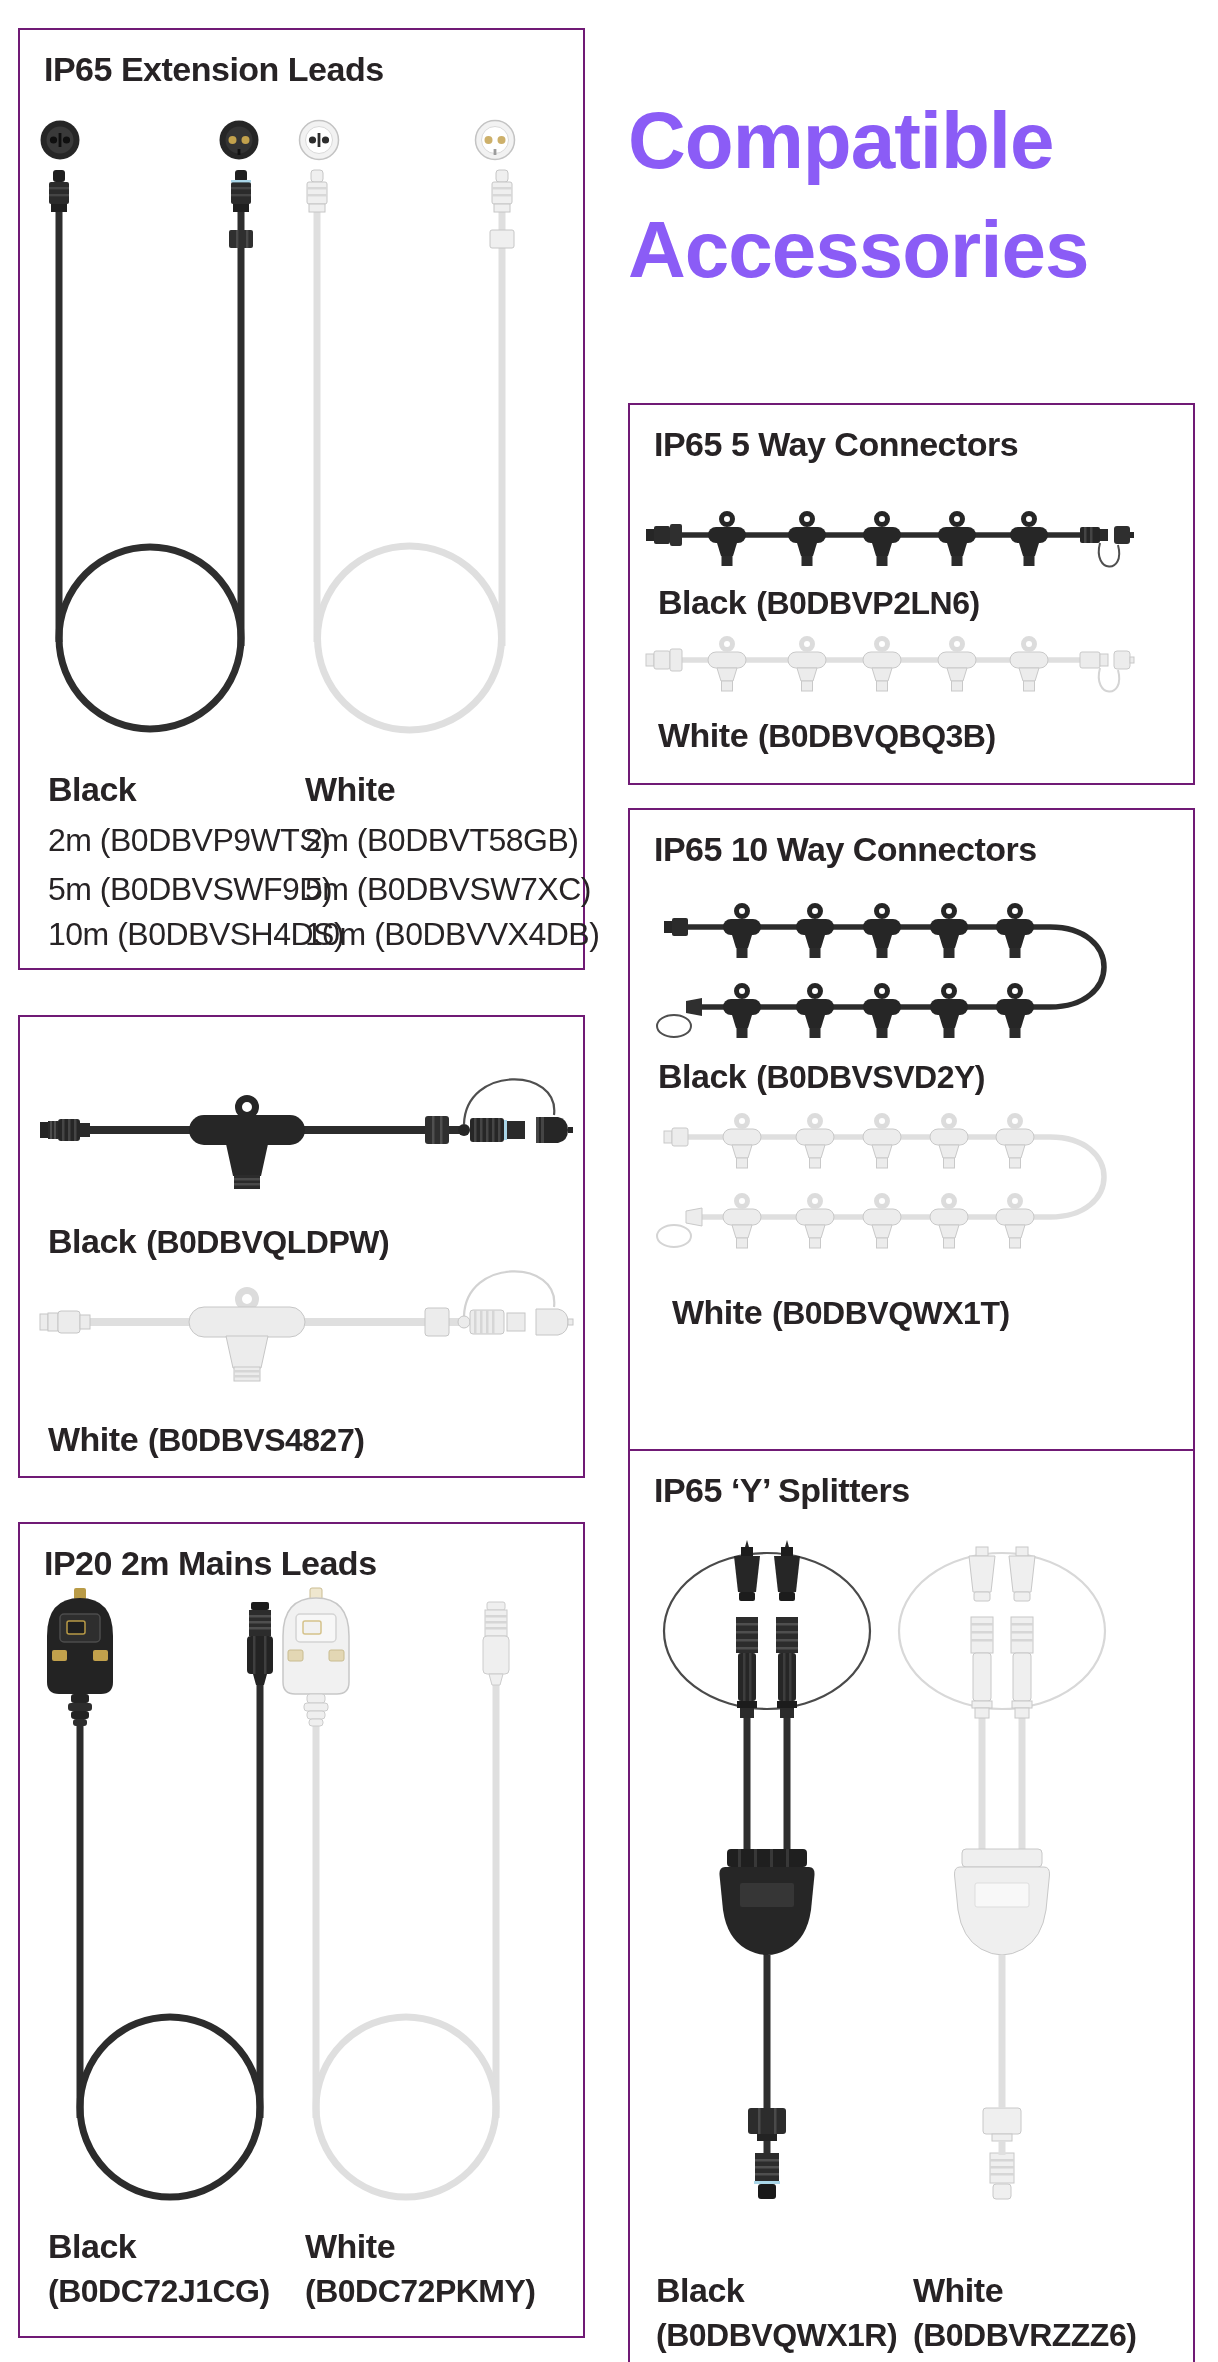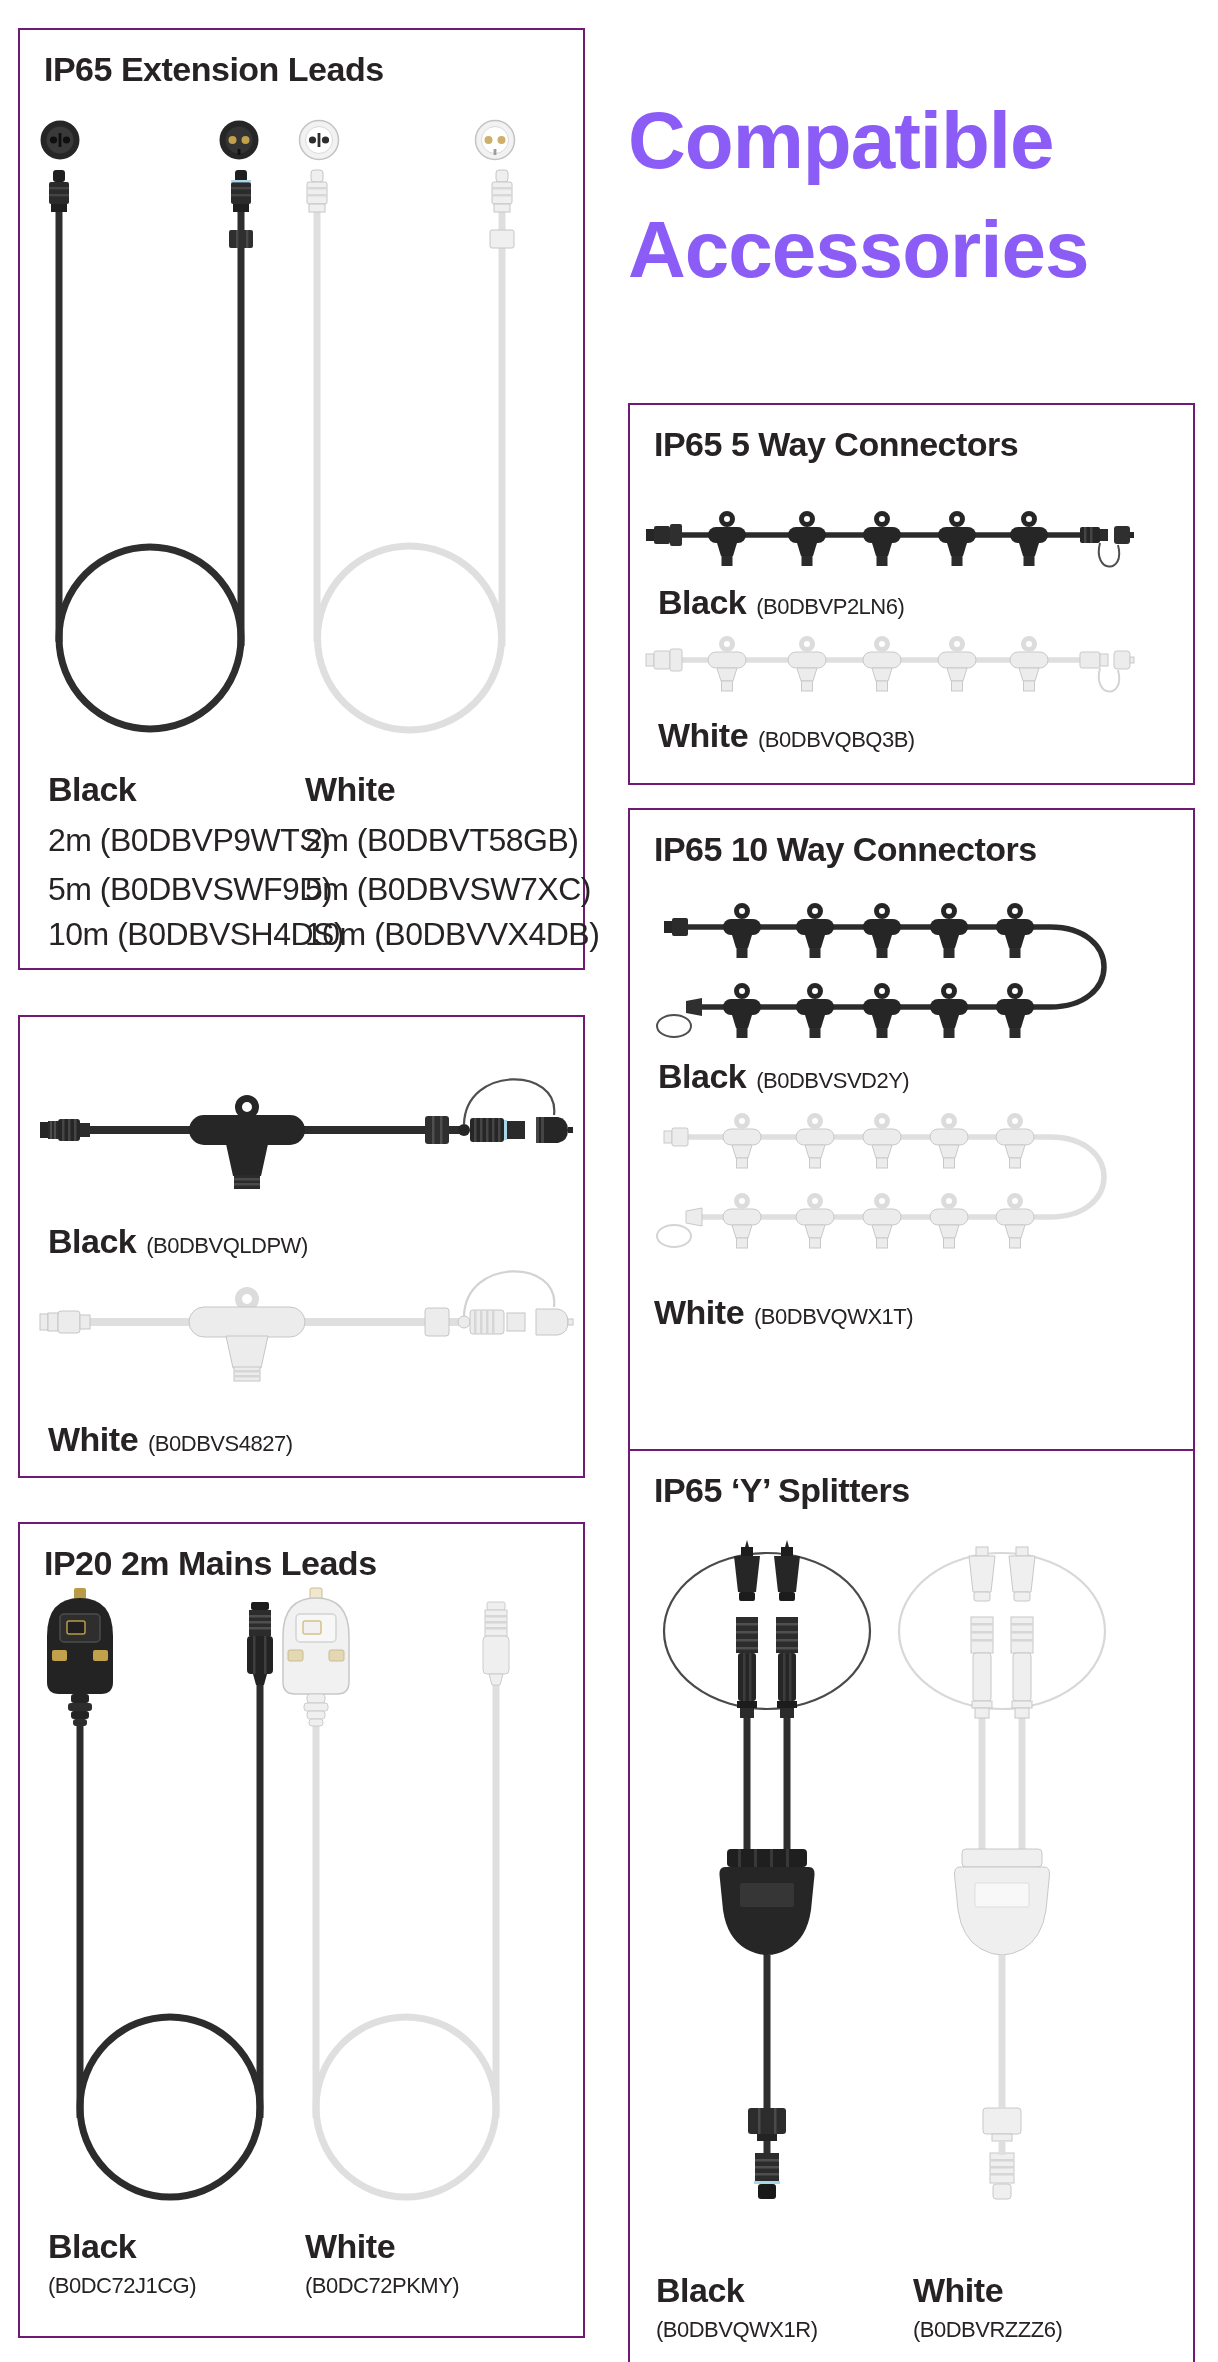--- a/index.html
+++ b/index.html
@@ -10,21 +10,21 @@
   .box-ext{left:18px;top:28px;width:567px;height:942px;}
   .box-t{left:18px;top:1015px;width:567px;height:463px;}
   .box-mains{left:18px;top:1522px;width:567px;height:816px;}
   .box-5way{left:628px;top:403px;width:567px;height:382px;}
   .box-10way{left:628px;top:808px;width:567px;height:653px;}
   .box-y{left:628px;top:1449px;width:567px;height:995px;}
   .heading{position:absolute;left:628px;top:86px;margin:0;font-size:80px;font-weight:700;line-height:109px;letter-spacing:-1px;color:#8b5cf6;}
   .heading span{display:block;}
   .box-title{position:absolute;left:24px;top:20px;margin:0;font-size:34px;font-weight:700;letter-spacing:-0.5px;white-space:nowrap;}
   .vname{font-size:34px;font-weight:700;letter-spacing:-0.5px;}
-  .vcode{font-size:22px;font-weight:400;letter-spacing:-0.5px;}
+  .vcode{font-size:32px;font-weight:700;letter-spacing:-0.5px;}
   .vline{position:absolute;white-space:nowrap;}
   .vline .vcode{margin-left:10px;}
   .tlabel{position:absolute;white-space:nowrap;}
   .item{position:absolute;font-size:32px;font-weight:400;letter-spacing:-0.5px;white-space:nowrap;}
 </style>
 </head>
 <body>
 
 <div class="sheet">
 
@@ -417,21 +417,21 @@
           <circle cx="385" cy="311" r="5.5" fill="none" stroke="#dcdcdc" stroke-width="5"></circle>
         <circle cx="112" cy="391" r="5.5" fill="none" stroke="#dcdcdc" stroke-width="5"></circle>
           <circle cx="185" cy="391" r="5.5" fill="none" stroke="#dcdcdc" stroke-width="5"></circle>
           <circle cx="252" cy="391" r="5.5" fill="none" stroke="#dcdcdc" stroke-width="5"></circle>
           <circle cx="319" cy="391" r="5.5" fill="none" stroke="#dcdcdc" stroke-width="5"></circle>
           <circle cx="385" cy="391" r="5.5" fill="none" stroke="#dcdcdc" stroke-width="5"></circle>
       </g>
     </svg>
     <h2 class="box-title">IP65 10 Way Connectors</h2>
     <div class="vline" style="left:28px;top:247px"><span class="vname">Black</span><span class="vcode">(B0DBVSVD2Y)</span></div>
-    <div class="vline" style="left:24px;top:483px"><span class="vname">White</span><span class="vcode">(B0DBVQWX1T)</span></div>
+    <div class="vline" style="left:42px;top:483px"><span class="vname">White</span><span class="vcode">(B0DBVQWX1T)</span></div>
   </section>
 
   <section class="box box-y">
     <svg width="563" height="933" viewBox="0 0 563 933">
       <g>
         <ellipse cx="137" cy="180" rx="103" ry="78" fill="none" stroke="#4a4a4a" stroke-width="2.2"></ellipse>
         <line x1="117" y1="266" x2="117" y2="404" stroke="#2e2e2e" stroke-width="7"></line>
         <line x1="157" y1="266" x2="157" y2="404" stroke="#2e2e2e" stroke-width="7"></line>
         <g fill="#262626">
           <path d="M115,96 l2,-7 2,7 z"></path>

